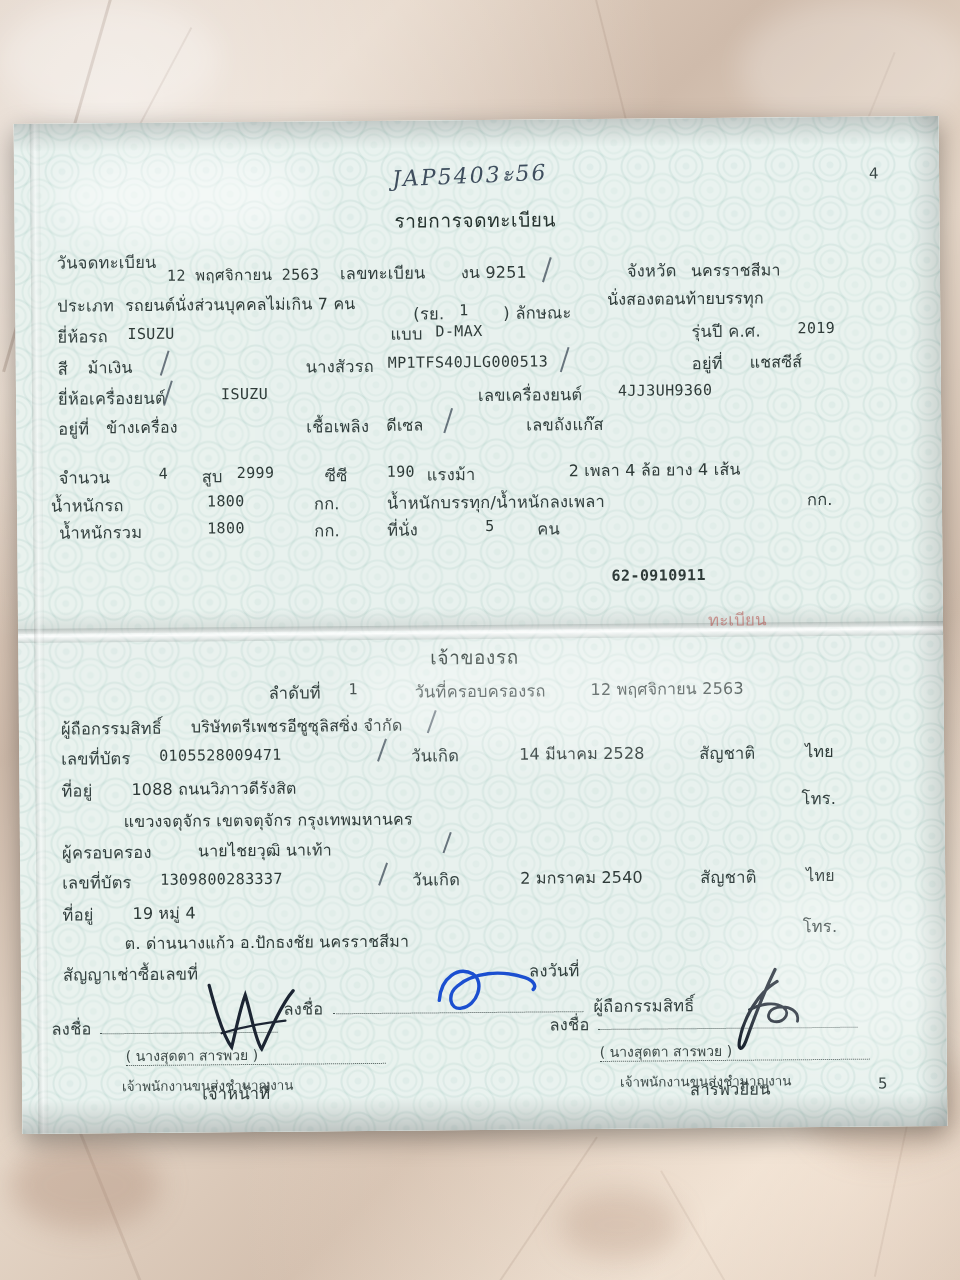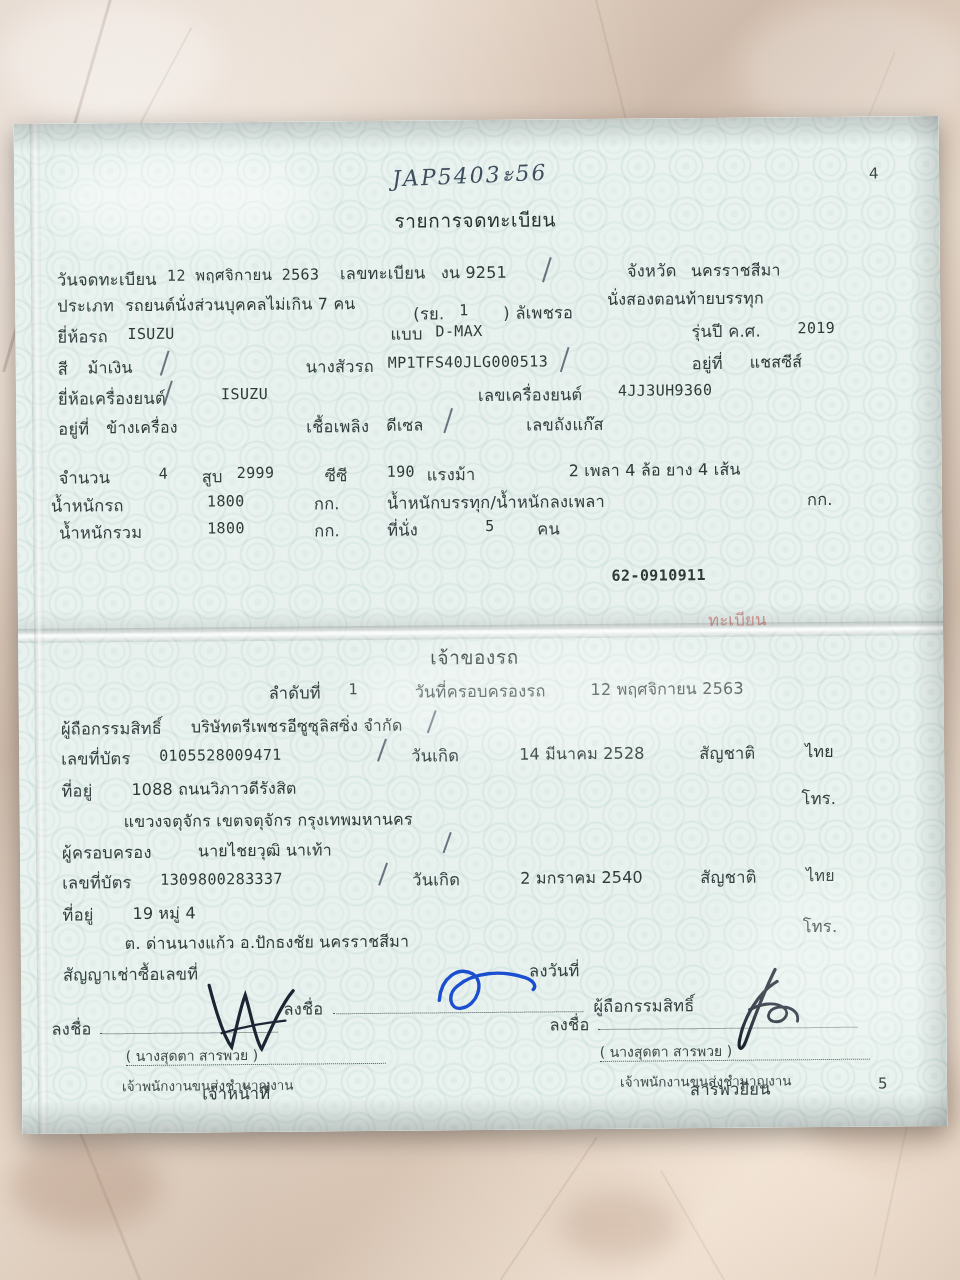--- a/index.html
+++ b/index.html
@@ -241,32 +241,32 @@
     <div class="guilloche offset"></div>
 
     <div class="page">
 
       <div class="hand code t" style="left:378px; top:38px;">JAP5403ะ56</div>
 
       <div class="t pagenum" style="left:855px; top:48px;">4</div>
 
       <div class="t title" style="left:380px; top:85px;">รายการจดทะเบียน</div>
 
-      <div class="t lbl" style="left:42px; top:143px;">วันจดทะเบียน</div>
+      <div class="t lbl" style="left:42px; top:126px;">วันจดทะเบียน</div>
       <div class="t val" style="left:152px; top:141px;">12 พฤศจิกายน 2563</div>
       <div class="t lbl" style="left:325px; top:139px;">เลขทะเบียน</div>
-      <div class="t val thai" style="left:426px; top:140px;">งน 9251</div>
+      <div class="t val thai" style="left:446px; top:140px;">งน 9251</div>
       <div class="t lbl" style="left:612px; top:139px;">จังหวัด</div>
       <div class="t val thai" style="left:676px; top:140px;">นครราชสีมา</div>
 
       <div class="t lbl" style="left:42px; top:169px;">ประเภท</div>
       <div class="t val thai" style="left:110px; top:170px;">รถยนต์นั่งส่วนบุคคลไม่เกิน 7 คน</div>
       <div class="t lbl" style="left:398px; top:180px;">(รย.</div>
       <div class="t val" style="left:444px; top:181px;">1</div>
-      <div class="t lbl" style="left:488px; top:180px;">) ลัเพชรอ</div>
+      <div class="t lbl" style="left:488px; top:180px;">) ลักษณะ</div>
       <div class="t val thai" style="left:592px; top:168px;">นั่งสองตอนท้ายบรรทุก</div>
 
       <div class="t lbl" style="left:42px; top:200px;">ยี่ห้อรถ</div>
       <div class="t val" style="left:112px; top:202px;">ISUZU</div>
       <div class="t lbl" style="left:375px; top:200px;">แบบ</div>
       <div class="t val" style="left:420px; top:202px;">D-MAX</div>
       <div class="t lbl" style="left:676px; top:200px;">รุ่นปี ค.ศ.</div>
       <div class="t val" style="left:782px; top:202px;">2019</div>
 
       <div class="t lbl" style="left:42px; top:232px;">สี</div>

